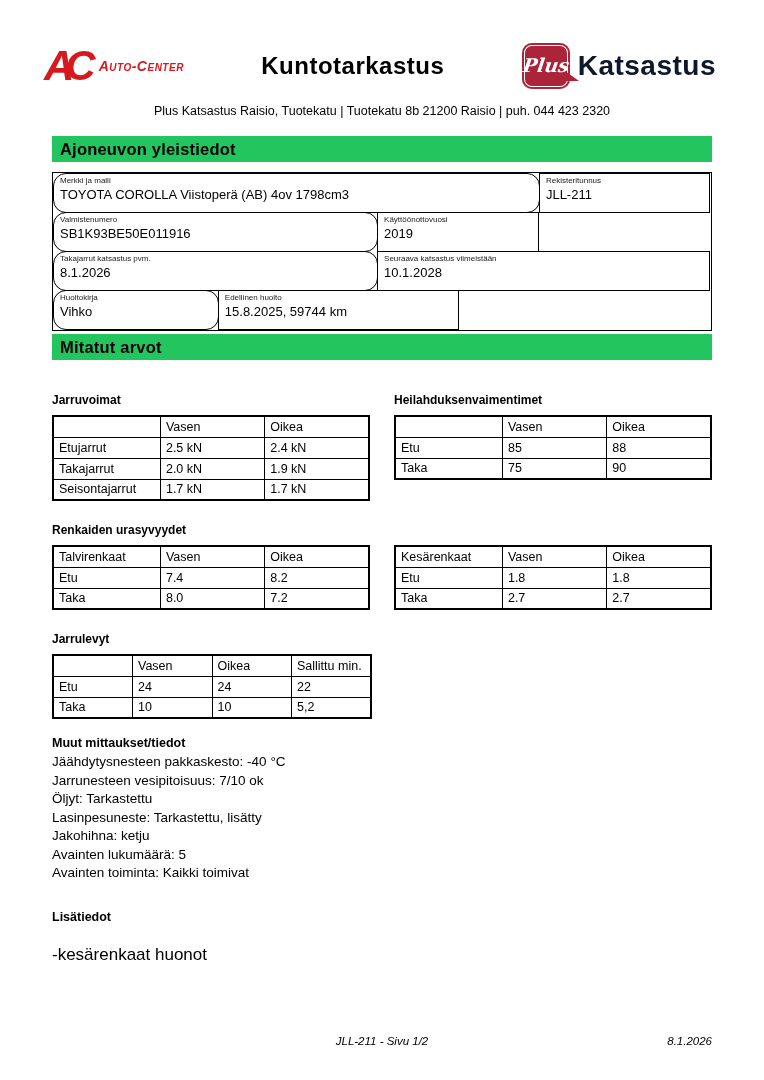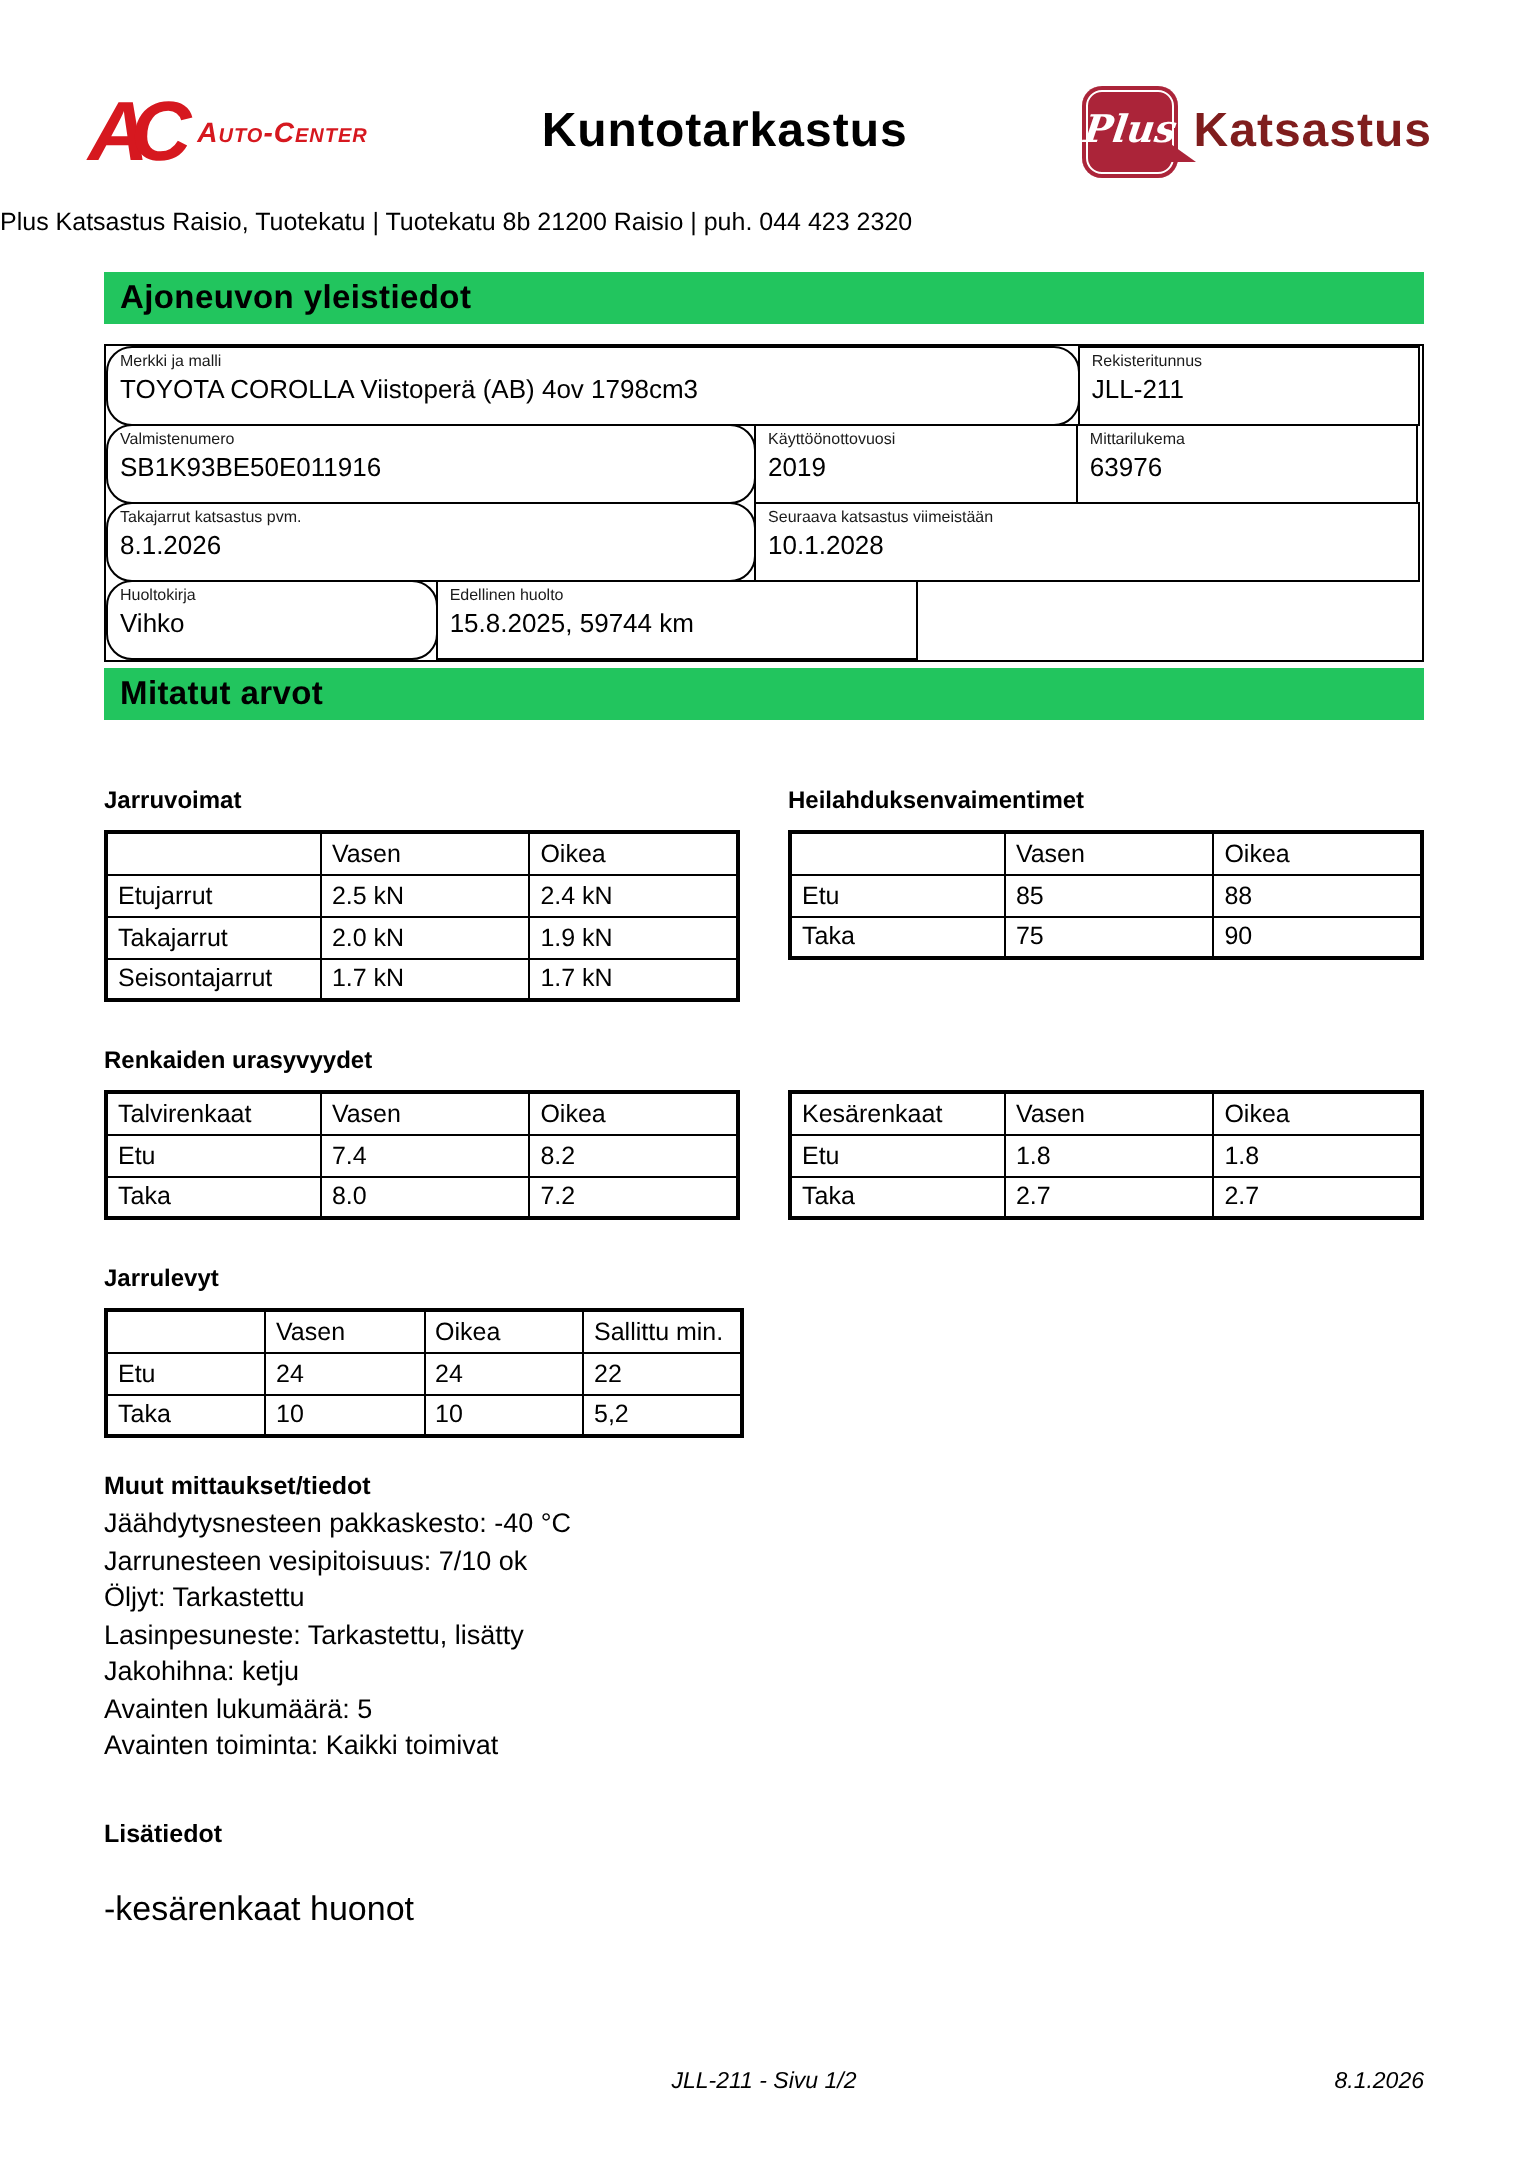--- a/index.html
+++ b/index.html
@@ -33,23 +33,23 @@
   }
   .plus-box-text {
     color:#ffffff; font-style:italic; font-weight:bold; font-size:19px;
     font-family:"DejaVu Serif", serif; transform:skewX(-8deg); padding-bottom:2px;
   }
   .plus-tail {
     position:absolute; right:-9px; bottom:8px; width:0; height:0;
     border-style:solid; border-width:10px 0 0 14px;
     border-color:transparent transparent transparent #ab2439;
   }
-  .plus-word { margin-left:8px; font-size:24px; font-weight:bold; color:#7f1d1d; letter-spacing:0.5px; }
-  
-  .address { text-align:left; font-size:12.5px; margin-top:12px; }
+  .plus-word { margin-left:8px; font-size:28px; font-weight:bold; color:#0f172a; letter-spacing:0.5px; }
+  
+  .address { text-align:center; font-size:12.5px; margin-top:12px; }
   
   .section-bar {
     margin:0 52px; height:26px; background:#22c55e;
     font-size:16.5px; font-weight:bold; line-height:26px; padding-left:8px;
     letter-spacing:0.2px;
   }
   .bar-1 { margin-top:18px; }
   .bar-2 { margin-top:3px; }
   
   .info-table { margin:10px 52px 0; border:1px solid #000; }
@@ -132,24 +132,20 @@
       </div>
     </div>
     <div class="info-row">
       <div class="info-cell w49">
         <div class="cell-label">Valmistenumero</div>
         <div class="cell-value">SB1K93BE50E011916</div>
       </div>
       <div class="info-cell w246">
         <div class="cell-label">Käyttöönottovuosi</div>
         <div class="cell-value">2019</div>
-      </div>
-      <div class="info-cell w26">
-        <div class="cell-label">Mittarilukema</div>
-        <div class="cell-value">63976</div>
       </div>
     </div>
     <div class="info-row">
       <div class="info-cell w49">
         <div class="cell-label">Takajarrut katsastus pvm.</div>
         <div class="cell-value">8.1.2026</div>
       </div>
       <div class="info-cell w51">
         <div class="cell-label">Seuraava katsastus viimeistään</div>
         <div class="cell-value">10.1.2028</div>

